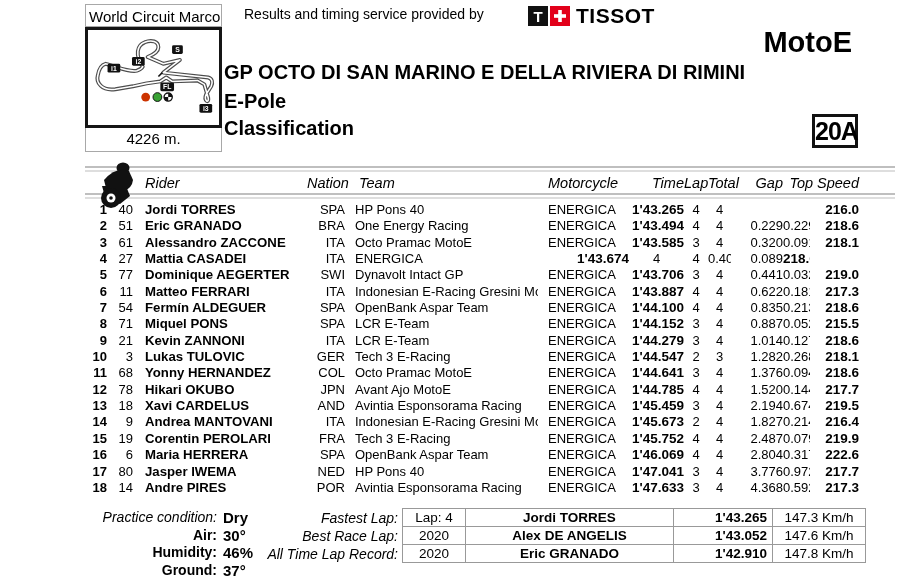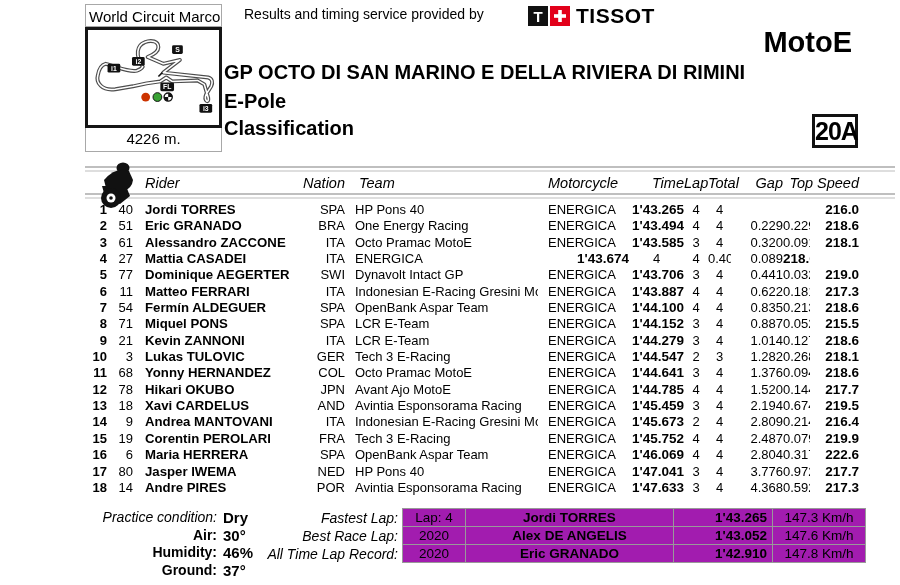--- a/index.html
+++ b/index.html
@@ -31,21 +31,21 @@
     font-size:25px;font-weight:bold;text-align:center;line-height:28px;letter-spacing:-1px;}
 
   
   .dline{left:85px;width:810px;height:2px;background:#bfbfbf;}
   .dline.l2{height:1.5px;background:#dedede;}
   .grid{display:grid;grid-template-columns:22px 26px 167px 45px 193px 91px 55px 24px 23px 52px 27px 49px;}
   .thead{left:0;top:172px;width:900px;padding-left:85px;font-size:14.5px;font-style:italic;height:22px;align-items:center;box-sizing:border-box;}
   .thead > div{white-space:nowrap;}
   .hb{font-weight:normal;}
   .h-name{padding-left:12px;}
-  .h-nat{text-align:right;}
+  .h-nat{text-align:left;margin-left:7px;}
   .h-team{padding-left:14px;}
   .h-moto{padding-left:10px;}
   .h-time{text-align:right;}
   .h-lap,.h-total{text-align:center;}
   .h-gap{text-align:right;}
   .h-spd{grid-column:11 / span 2;text-align:right;}
   .bike-icon{left:96px;top:160px;width:46px;height:50px;z-index:3;}
 
   .rows{left:0;top:202px;width:900px;padding-left:85px;box-sizing:border-box;}
   .trow{height:16.35px;align-items:center;font-size:13px;}
@@ -64,21 +64,21 @@
   
   .conds{left:85px;top:509px;display:grid;grid-template-columns:132px 6px auto;font-size:14px;line-height:17.5px;}
   .cond-label{text-align:right;font-weight:bold;white-space:nowrap;}
   .cond-label.italic-label{font-weight:normal;font-style:italic;}
   .cond-value{font-weight:bold;font-size:15px;white-space:nowrap;}
 
   .rec-labels{left:238px;top:509px;width:160px;font-size:14px;font-style:italic;text-align:right;}
   .rec-labels div{height:18px;line-height:18px;white-space:nowrap;}
   .rec-grid{left:402px;top:508px;display:grid;grid-template-columns:62px 207px 98px 92px;grid-auto-rows:17px;
     background:#999;gap:1px;padding:1px;font-size:13.5px;}
-  .rec-grid > div{background:#a21caf;display:flex;align-items:center;white-space:nowrap;}
+  .rec-grid > div{background:#ffffff;display:flex;align-items:center;white-space:nowrap;}
   .rc-ref{justify-content:center;}
   .rc-rider{justify-content:center;font-weight:bold;}
   .rc-time{justify-content:flex-end;font-weight:bold;padding-right:5px;box-sizing:border-box;}
   .rc-speed{justify-content:center;}
 </style>
 </head>
 <body>
 
 <div class="abs circuit-title">World Circuit Marco Si</div>
 
@@ -362,21 +362,21 @@
   <div class="grid trow">
     <div class="c-pos">14</div>
     <div class="c-num">9</div>
     <div class="c-name">Andrea MANTOVANI</div>
     <div class="c-nat">ITA</div>
     <div class="c-team">Indonesian E-Racing Gresini Moto</div>
     <div class="c-moto">ENERGICA</div>
     <div class="c-time">1'45.673</div>
     <div class="c-lap">2</div>
     <div class="c-total">4</div>
-    <div class="c-g1">2.809</div>
+    <div class="c-g1">1.827</div>
     <div class="c-g2">0.214</div>
     <div class="c-spd">216.4</div>
   </div>
 
   <div class="grid trow">
     <div class="c-pos">15</div>
     <div class="c-num">19</div>
     <div class="c-name">Corentin PEROLARI</div>
     <div class="c-nat">FRA</div>
     <div class="c-team">Tech 3 E-Racing</div>

